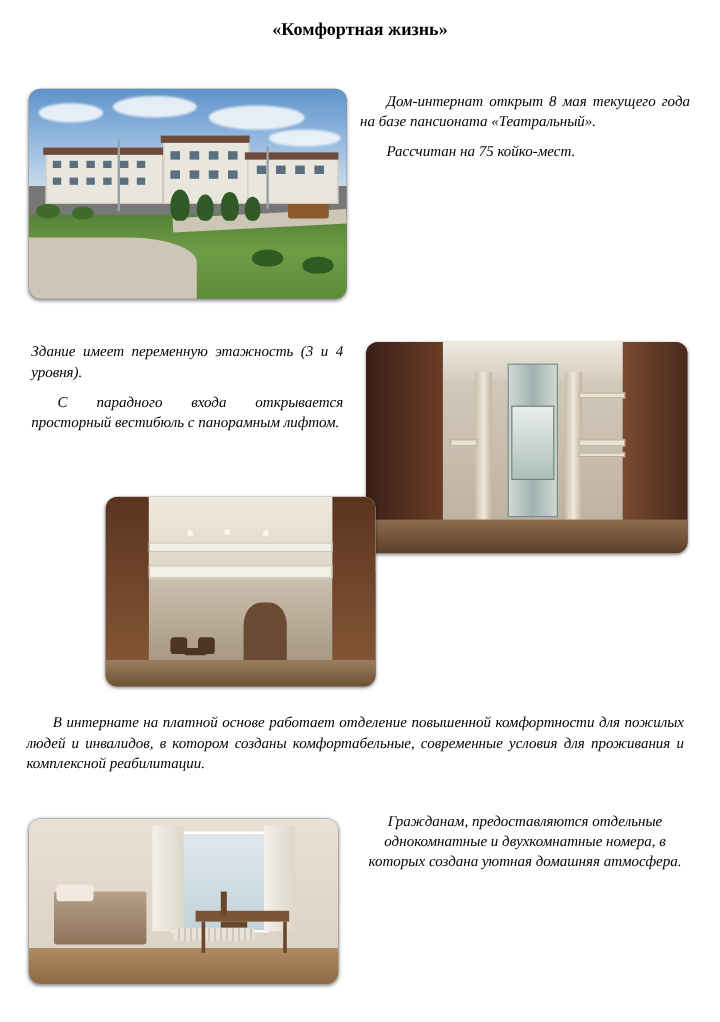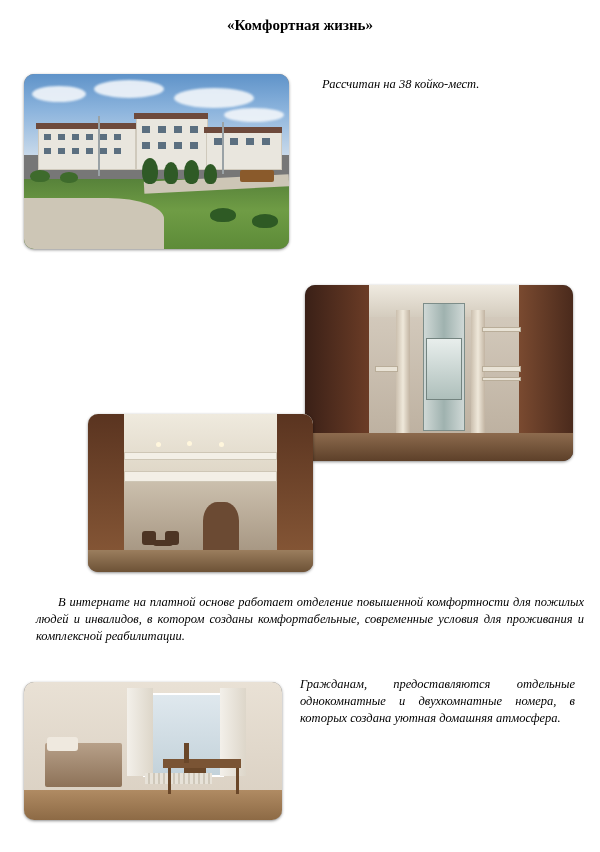--- a/index.html
+++ b/index.html
@@ -209,23 +209,23 @@
     font-size: 12.5px;
     line-height: 17px;
     text-align: justify;
     text-justify: inter-word;
   }
   .txt p { margin: 0 0 8px 0; text-indent: 22px; }
   .txt p:last-child { margin-bottom: 0; }
 
   #text-intro { left: 300px; top: 76px; width: 275px; }
   #text-floors { left: 26px; top: 285px; width: 260px; }
-  #text-paid  { left: 36px; top: 594px; width: 548px; }
+  #text-paid  { left: 22px; top: 594px; width: 548px; }
   #text-rooms { left: 300px; top: 676px; width: 275px; }
-  #text-rooms p { text-indent: 0; }
+  #text-rooms p { text-indent: 0; text-align: center; }
 </style>
 </head>
 <body>
 
 <div class="page">
 
   <div class="title">
     <div>«Комфортная жизнь»</div>
   </div>
 
@@ -283,23 +283,28 @@
       <div class="tree" style="left:140px; top:88px; width:14px; height:22px;"></div>
       <div class="tree" style="left:160px; top:86px; width:15px; height:24px;"></div>
       <div class="tree" style="left:180px; top:90px; width:13px; height:20px;"></div>
       <div class="bench" style="left:216px; top:96px; width:34px; height:12px;"></div>
       <div class="bush" style="left:186px; top:134px; width:26px; height:14px; background:#2e5a24;"></div>
       <div class="bush" style="left:228px; top:140px; width:26px; height:14px; background:#2e5a24;"></div>
     </div>
   </div>
 
   <div class="txt" id="text-intro">
-    <p>Рассчитан на 38 койко-мест.</p>
-  </div>
-
+    <p>Дом-интернат открыт 8 мая текущего года на базе пансионата «Театральный».</p>
+    <p>Рассчитан на 75 койко-мест.</p>
+  </div>
+
+  <div class="txt" id="text-floors">
+    <p style="text-indent:0">Здание имеет переменную этажность (3 и 4 уровня).</p>
+    <p>С парадного входа открывается просторный вестибюль с панорамным лифтом.</p>
+  </div>
 
   <div class="photo" id="photo-lobby">
     <div class="inner">
       <div class="back"></div>
       <div class="ceil"></div>
       <div class="wallL"></div>
       <div class="wallR"></div>
       <div class="col" style="left:34%; top:14%; width:5%; height:70%;"></div>
       <div class="col" style="left:62%; top:14%; width:5%; height:70%;"></div>
       <div class="shaft"></div>

